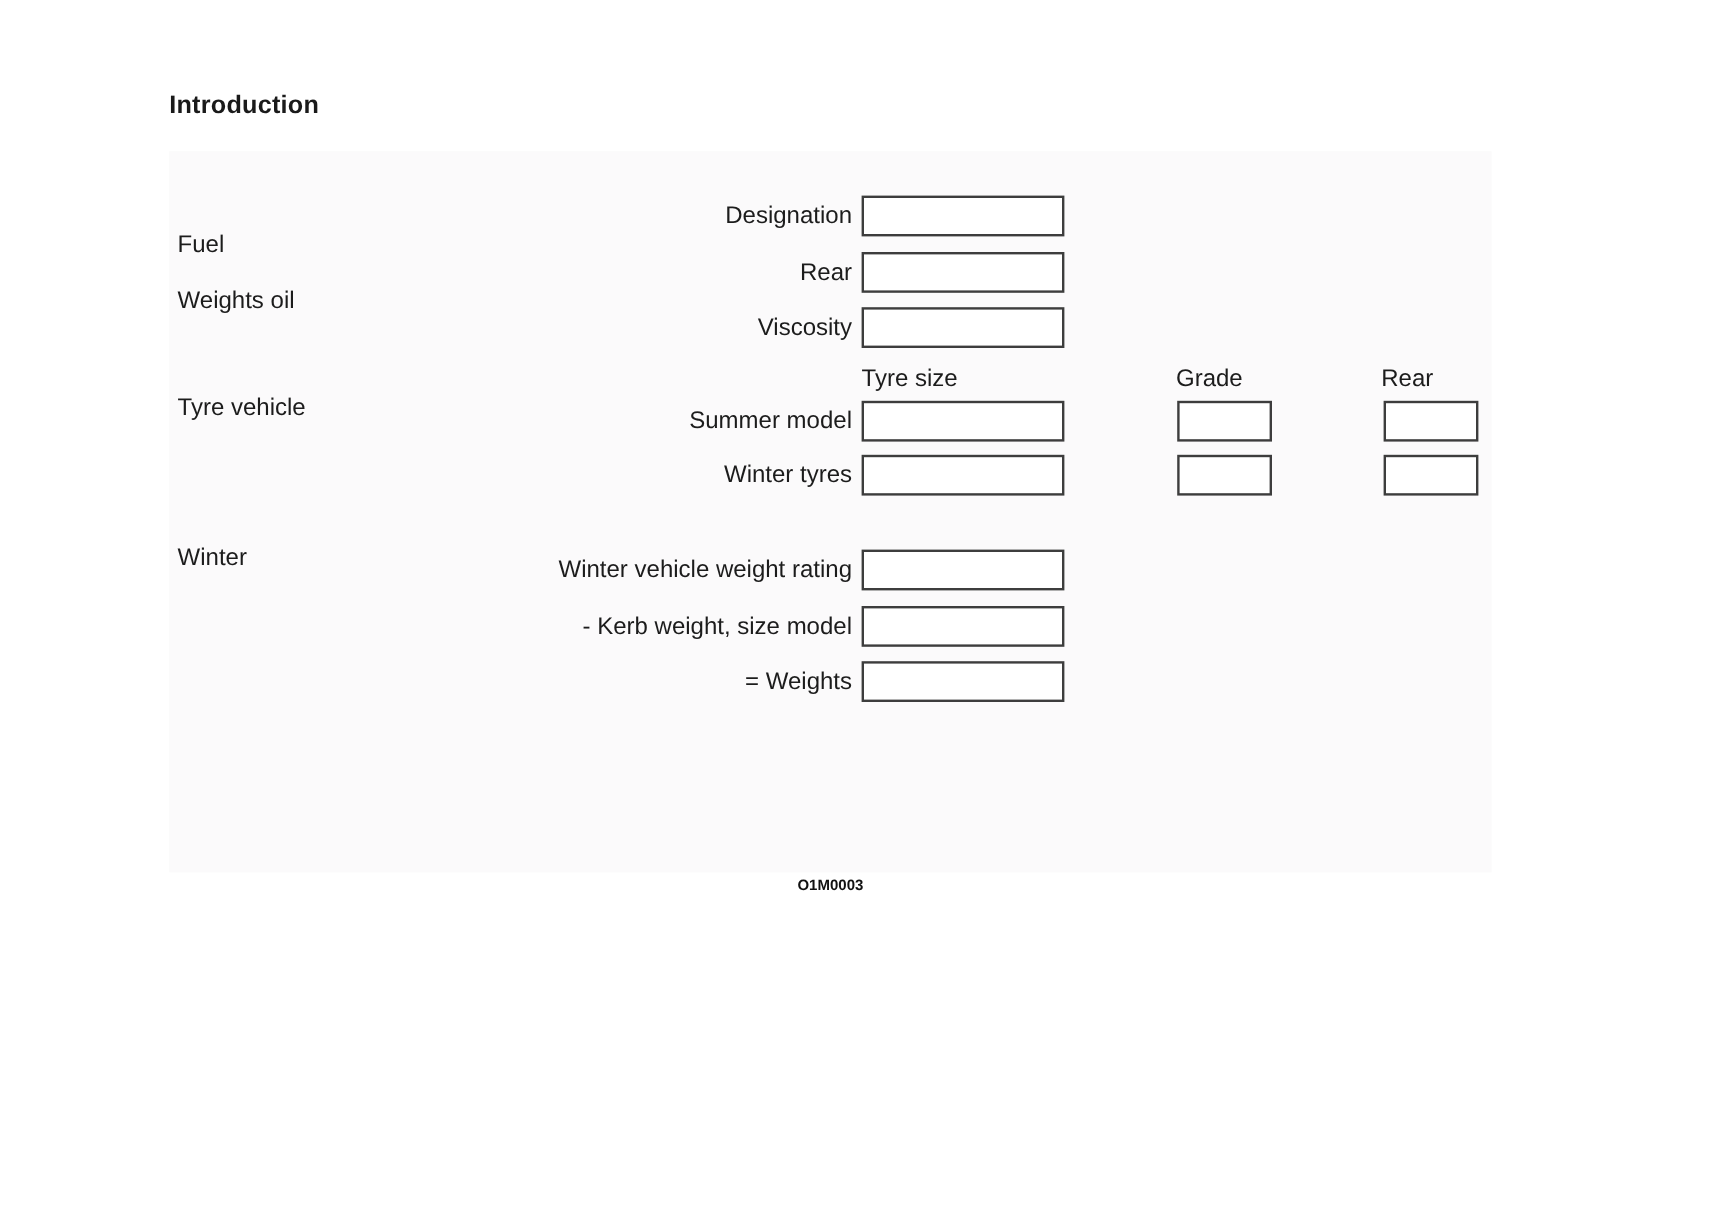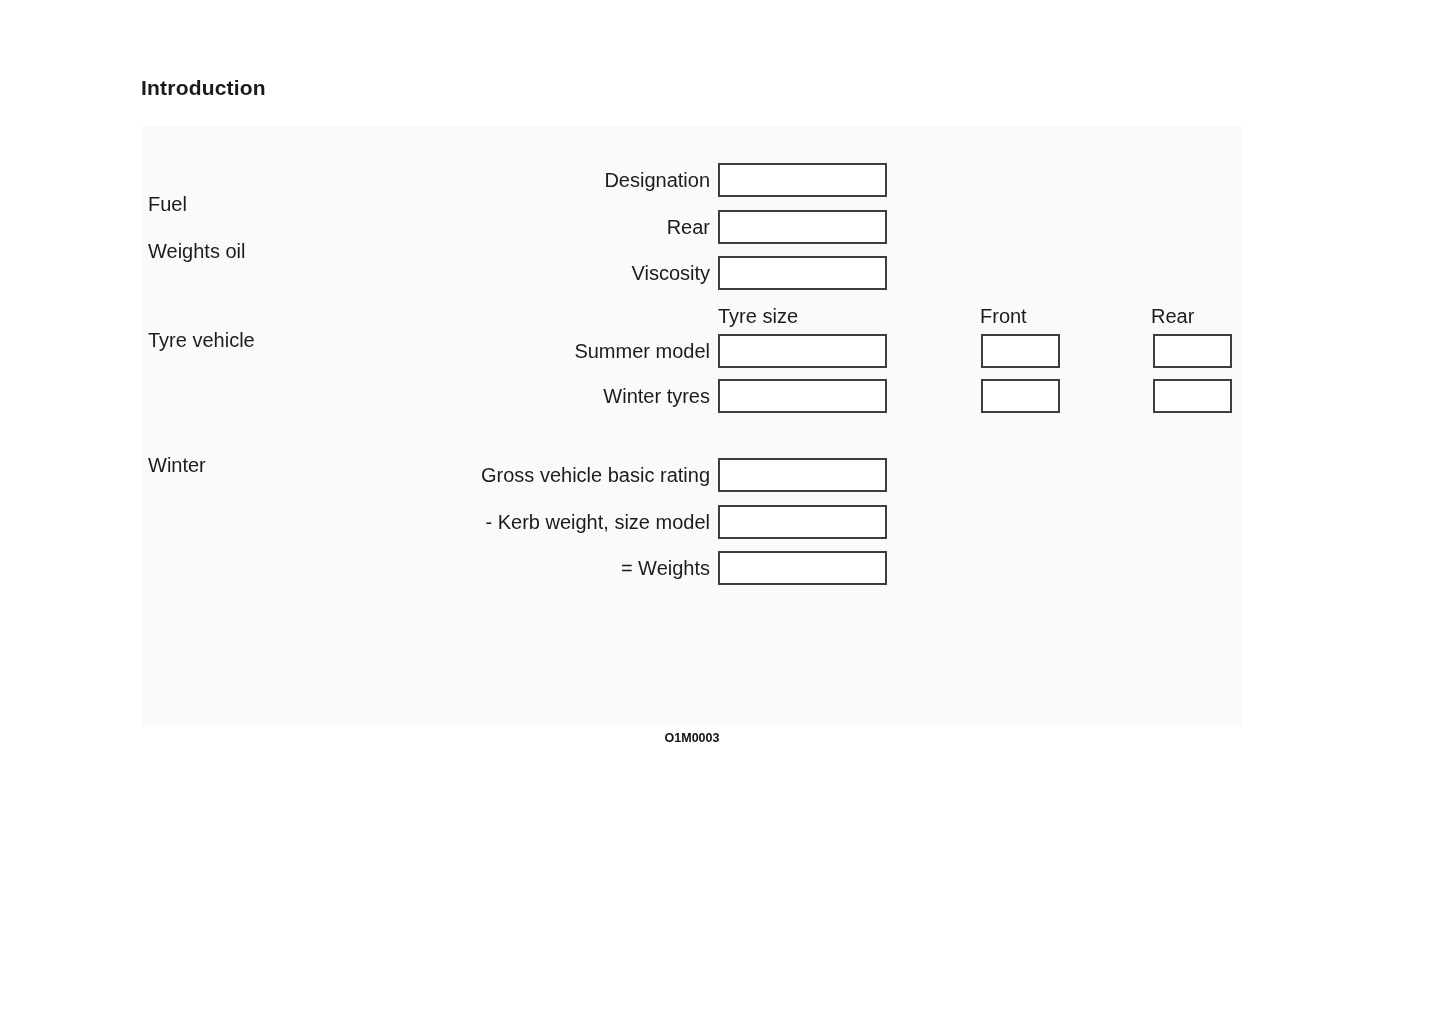--- a/index.html
+++ b/index.html
@@ -88,34 +88,34 @@
   <div class="lbl lbl-right" style="top:43px">Designation</div>
   <input type="text" class="box col-wide" style="top: 37px;" value="">
 
   <div class="lbl lbl-right" style="top:90px">Rear</div>
   <input type="text" class="box col-wide" style="top: 84px;" value="">
 
   <div class="lbl lbl-right" style="top:136px">Viscosity</div>
   <input type="text" class="box col-wide" style="top: 130px;" value="">
 
   <div class="lbl" style="left:577px; top:179px">Tyre size</div>
-  <div class="lbl" style="left:839px; top:179px">Front</div>
+  <div class="lbl" style="left:839px; top:179px">Grade</div>
   <div class="lbl" style="left:1010px; top:179px">Rear</div>
 
   <div class="lbl lbl-right" style="top:214px">Summer model</div>
   <input type="text" class="box col-wide" style="top: 208px;" value="">
   <input type="text" class="box box-sm col-front" style="top: 208px;" value="">
   <input type="text" class="box box-sm col-rear" style="top: 208px;" value="">
 
   <div class="lbl lbl-right" style="top:259px">Winter tyres</div>
   <input type="text" class="box col-wide" style="top: 253px;" value="">
   <input type="text" class="box box-sm col-front" style="top: 253px;" value="">
   <input type="text" class="box box-sm col-rear" style="top: 253px;" value="">
 
-  <div class="lbl lbl-right" style="top:338px">Gross vehicle basic rating</div>
+  <div class="lbl lbl-right" style="top:338px">Winter vehicle weight rating</div>
   <input type="text" class="box col-wide" style="top: 332px;" value="">
 
   <div class="lbl lbl-right" style="top:385px">- Kerb weight, size model</div>
   <input type="text" class="box col-wide" style="top: 379px;" value="">
 
   <div class="lbl lbl-right" style="top:431px">= Weights</div>
   <input type="text" class="box col-wide" style="top: 425px;" value="">
 
 </div>
 

